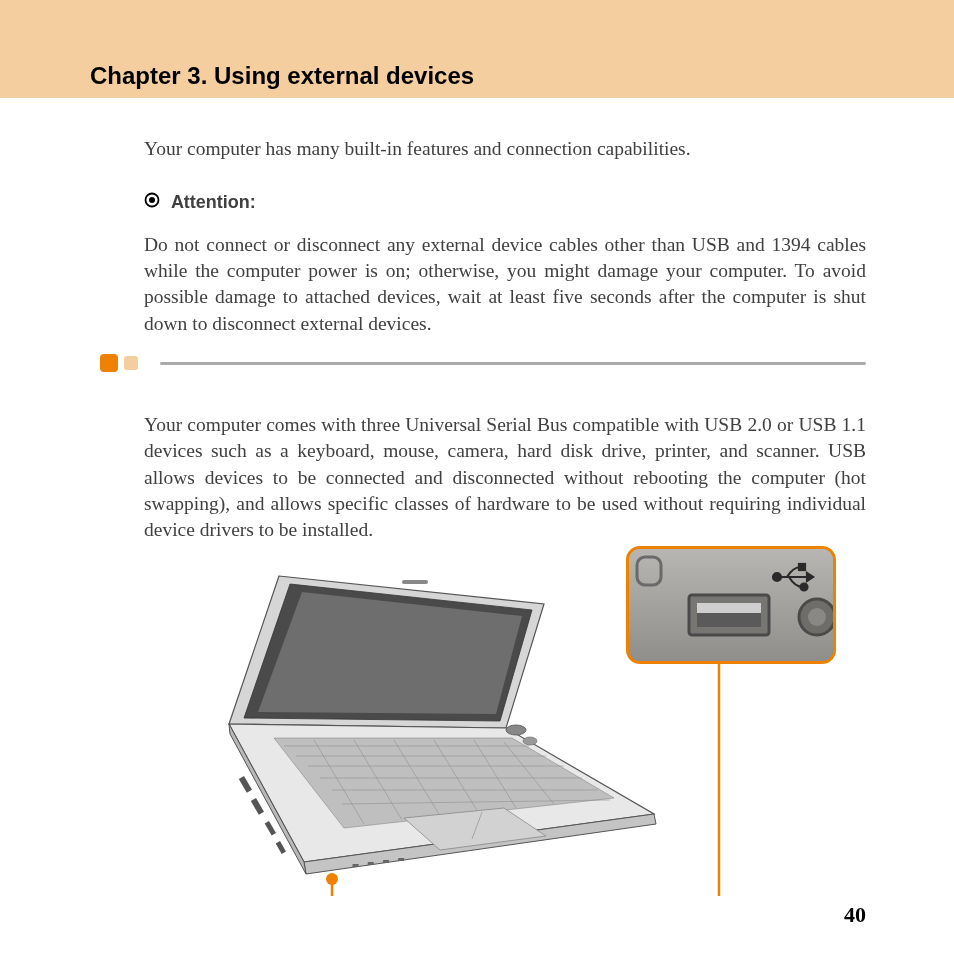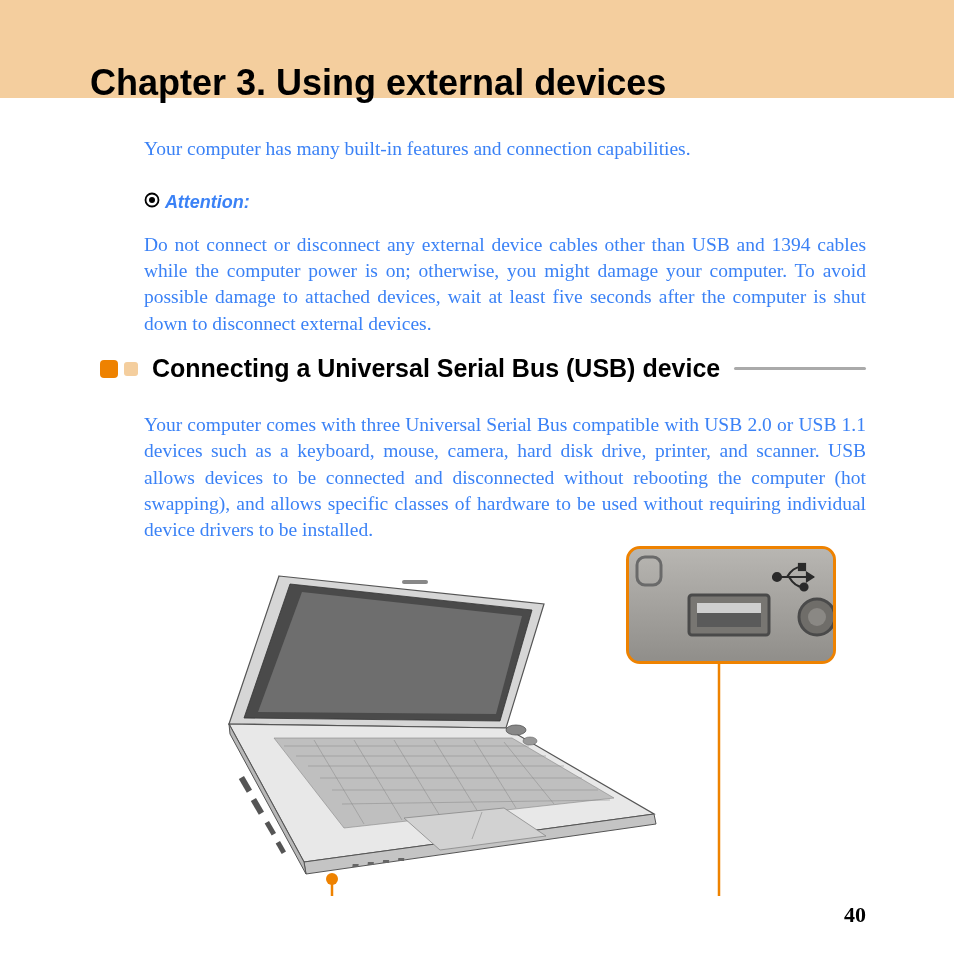--- a/index.html
+++ b/index.html
@@ -14,40 +14,40 @@
     background: #f4ce9e;
     height: 98px;
     width: 100%;
   }
   .chapter-title {
     position: absolute;
     top: 62px;
     left: 90px;
     font-family: Arial, Helvetica, sans-serif;
     font-weight: bold;
-    font-size: 36px;
+    font-size: 24px;
     color: #000;
   }
   .body-text {
     position: absolute;
     left: 144px;
     right: 88px;
     font-size: 19.5px;
-    color: #3b82f6;
+    color: #404040;
     line-height: 1.35;
   }
   .intro { top: 136px; }
   .attention-block { top: 188px; }
   .attention-label {
     font-family: Arial, Helvetica, sans-serif;
     font-weight: bold;
     font-size: 18px;
     display: inline-block;
+    margin-left: 6px;
     vertical-align: middle;
-    font-style: italic;
   }
   .attention-icon {
     display: inline-block;
     vertical-align: middle;
   }
   .attention-text {
     margin-top: 16px;
     text-align: justify;
   }
   .section-header {
@@ -147,21 +147,20 @@
       <circle cx="8" cy="8" r="3" fill="#000"></circle>
     </svg>
   </span>
   <span class="attention-label">Attention:</span>
   <div class="attention-text">Do not connect or disconnect any external device cables other than USB and 1394 cables while the computer power is on; otherwise, you might damage your computer. To avoid possible damage to attached devices, wait at least five seconds after the computer is shut down to disconnect external devices.</div>
 </div>
 
 <div class="section-header">
   <span class="bullet-lg"></span>
   <span class="bullet-sm"></span>
-  <span class="section-title">Connecting a Universal Serial Bus (USB) device</span>
   <span class="dash-trail"></span>
 </div>
 
 <div class="body-text usb-text">Your computer comes with three Universal Serial Bus compatible with USB 2.0 or USB 1.1 devices such as a keyboard, mouse, camera, hard disk drive, printer, and scanner. USB allows devices to be connected and disconnected without rebooting the computer (hot swapping), and allows specific classes of hardware to be used without requiring individual device drivers to be installed.</div>
 
 <div class="figure-area">
 
   <svg class="laptop" viewBox="0 0 490 310">
 
     <g>

